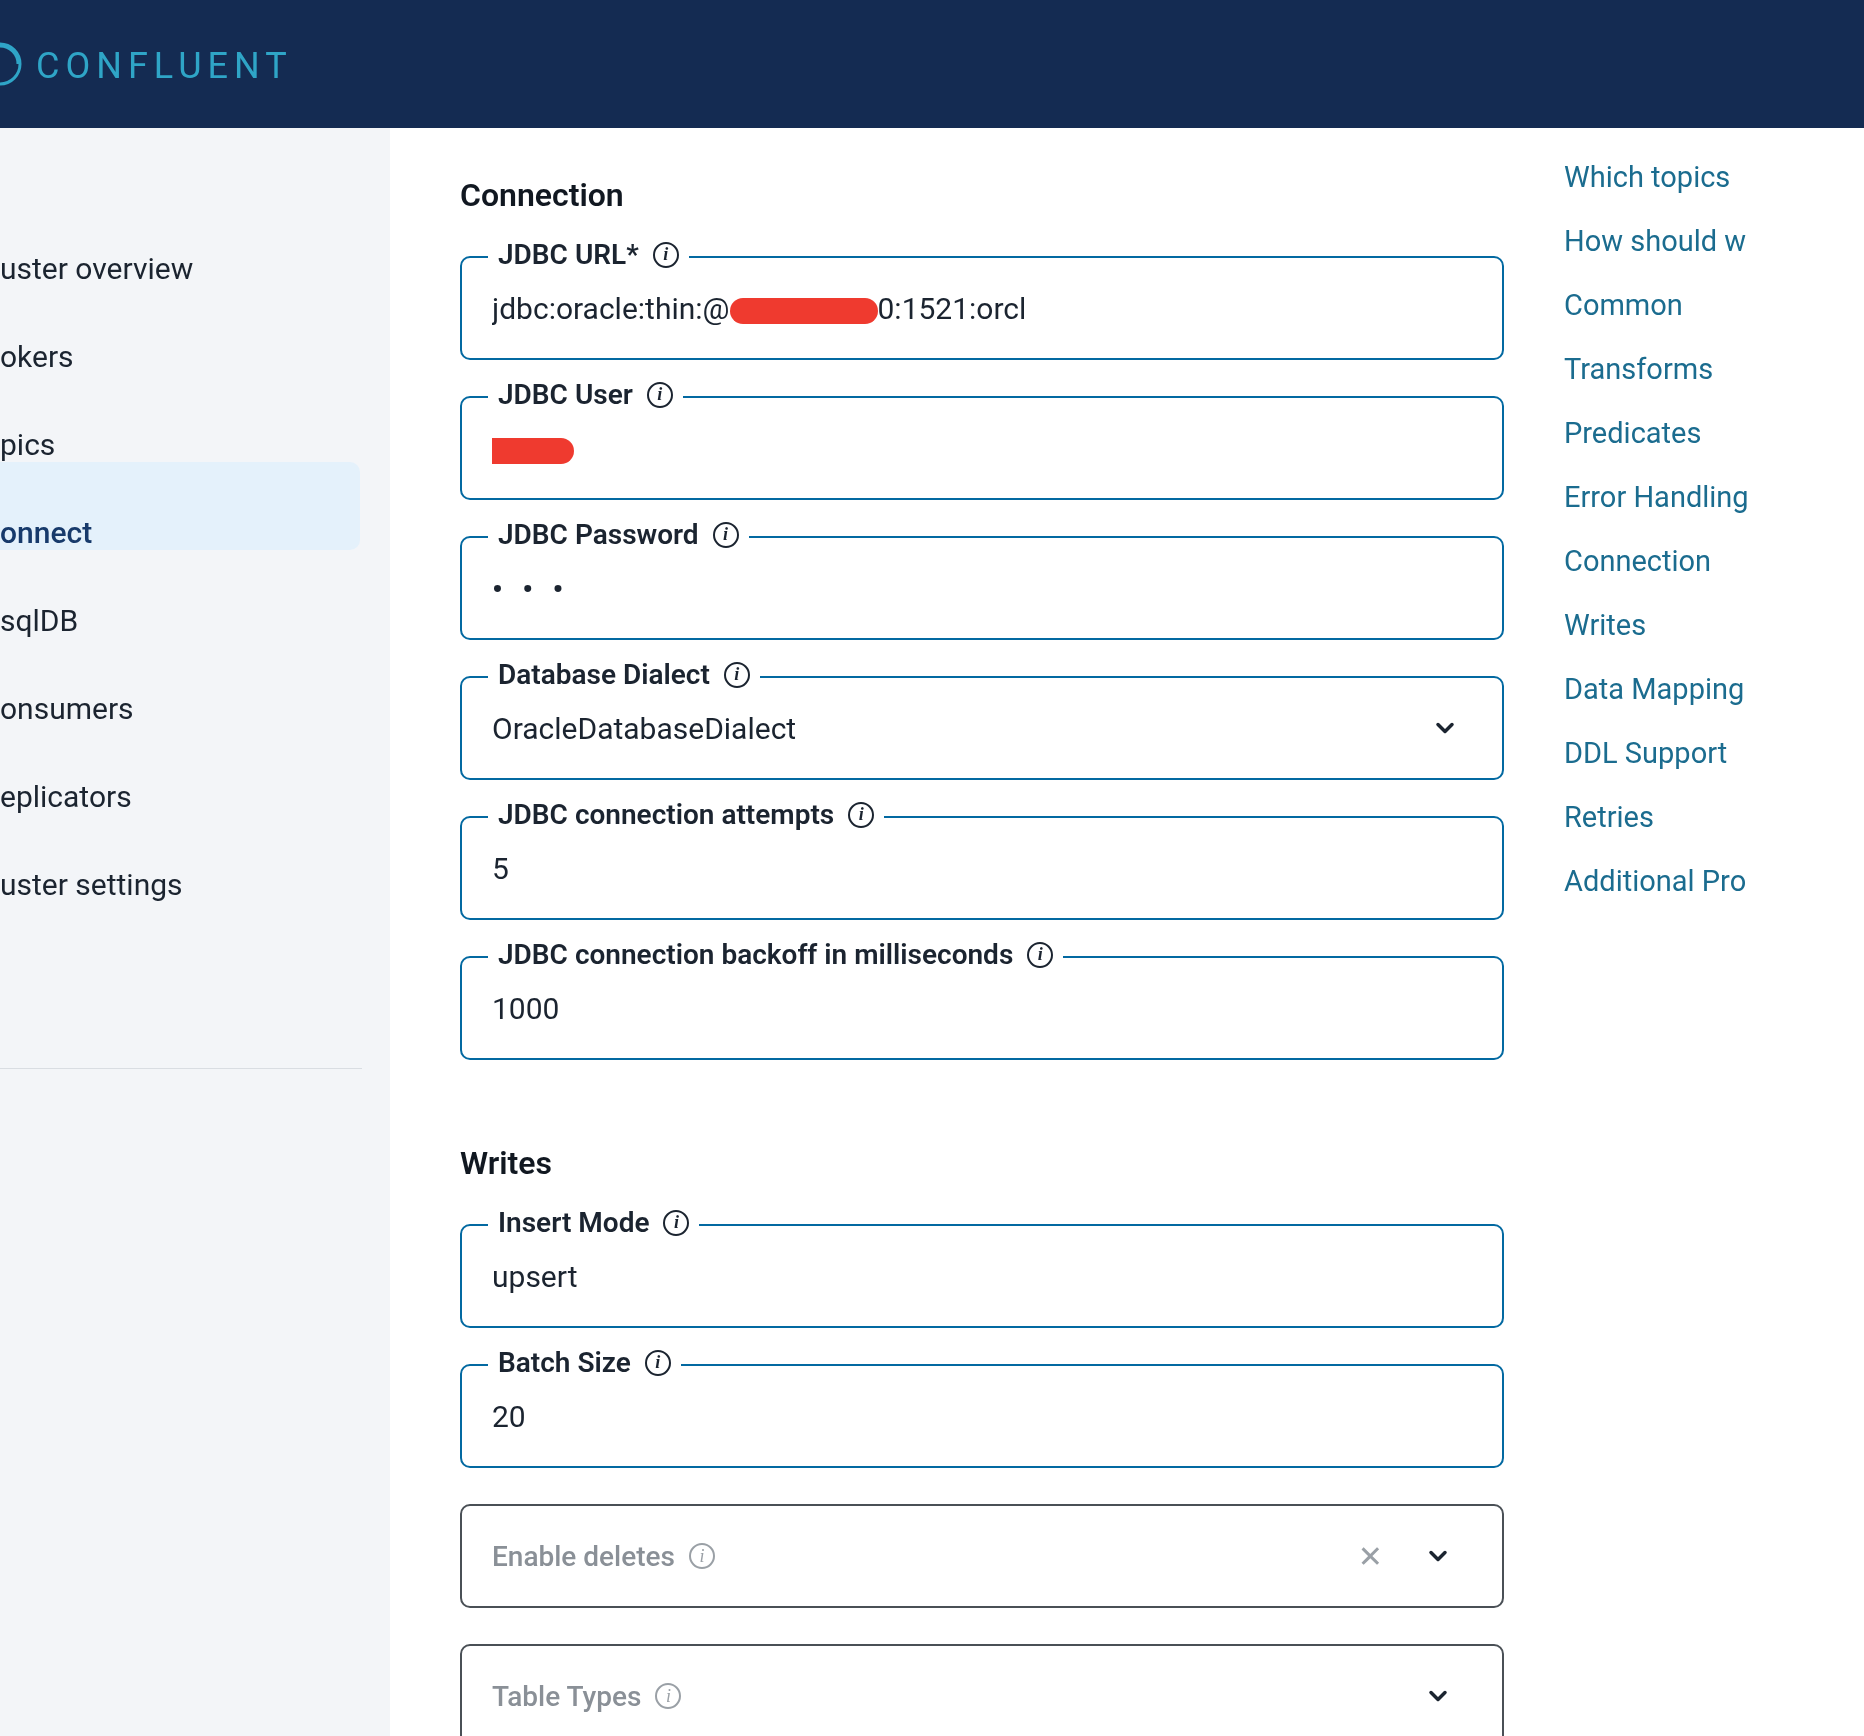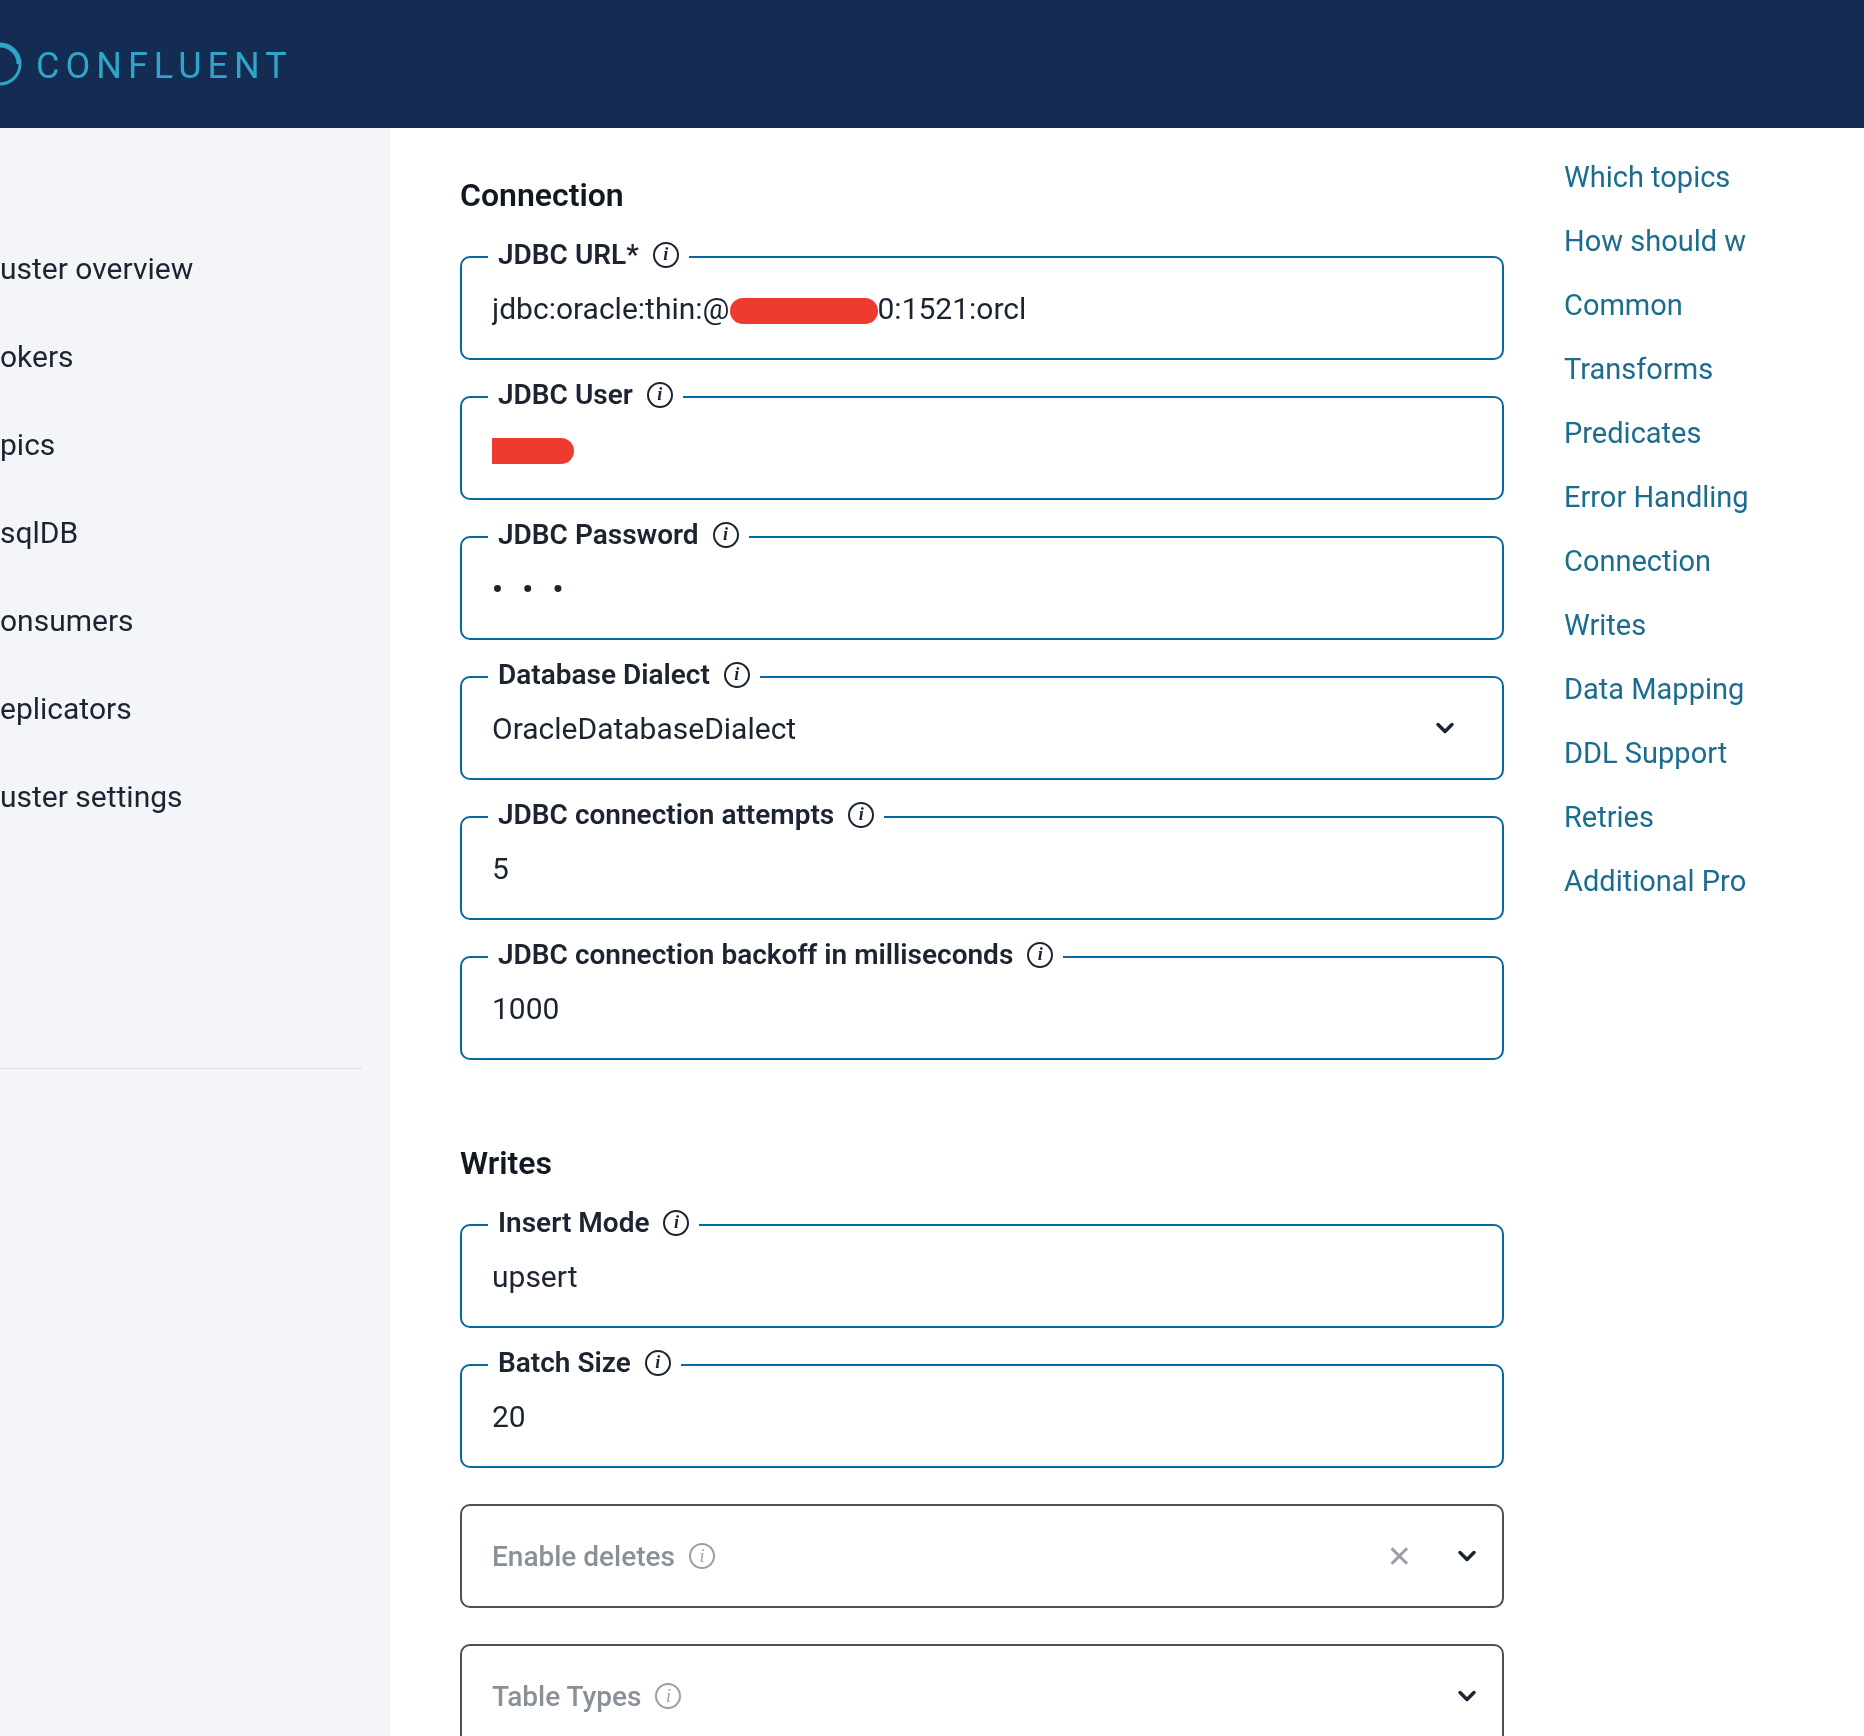--- a/index.html
+++ b/index.html
@@ -103,21 +103,21 @@
   .fieldset.placeholder .legend {
     position: static;
     background: transparent;
     color: #8a9097;
     font-weight: 500;
     padding: 0;
   }
   .fieldset.placeholder {
     border-color: #4a5056;
     justify-content: space-between;
-    padding-right: 20px;
+    padding-right: 49px;
   }
   .fieldset .value {
     font-size: 30px;
     font-weight: 400;
     color: #1b2430;
     white-space: nowrap;
     overflow: hidden;
   }
   .fieldset .value .dots {
     letter-spacing: 6px;
@@ -194,20 +194,23 @@
 
   <nav class="sidebar">
     <div class="side-item">
         <span>uster overview</span>
       </div>
     <div class="side-item">
         <span>okers</span>
       </div>
     <div class="side-item">
         <span>pics</span>
+      </div>
+    <div class="side-item active">
+        <span>onnect</span>
       </div>
     <div class="side-item">
         <span>sqlDB</span>
       </div>
     <div class="side-item">
         <span>onsumers</span>
       </div>
     <div class="side-item">
         <span>eplicators</span>
       </div>

